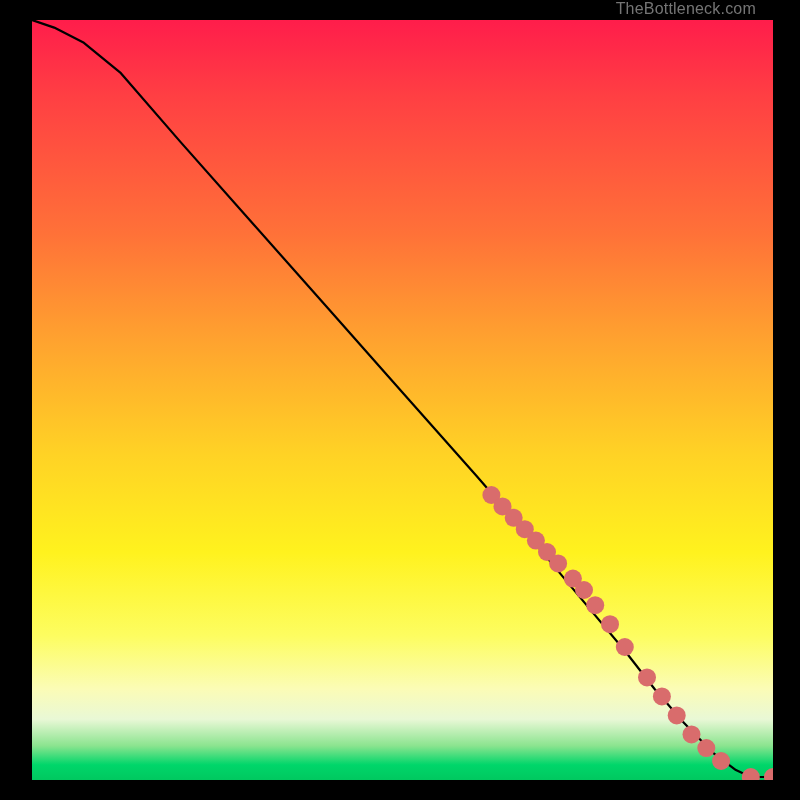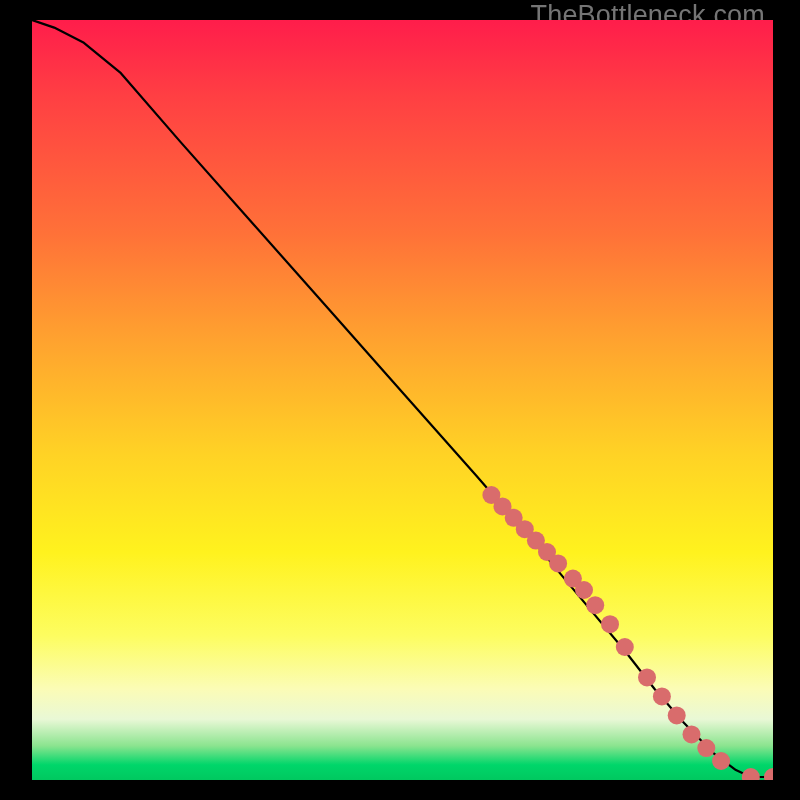--- a/index.html
+++ b/index.html
@@ -36,23 +36,23 @@
       #fbfcb6 88%,
       #e9f8d6 92%,
       #8be48f 95.5%,
       #00d66a 98%,
       #00c85f 100%
     );
   }
   .attribution {
     position: absolute;
     top: 0px;
-    right: 35px;
+    right: 44px;
     color: #757575;
-    font-size: 27px;
+    font-size: 16px;
     font-weight: 500;
     letter-spacing: 0.2px;
   }
   svg.overlay {
     position: absolute;
     left: 0;
     top: 0;
     width: 741px;
     height: 760px;
   }

